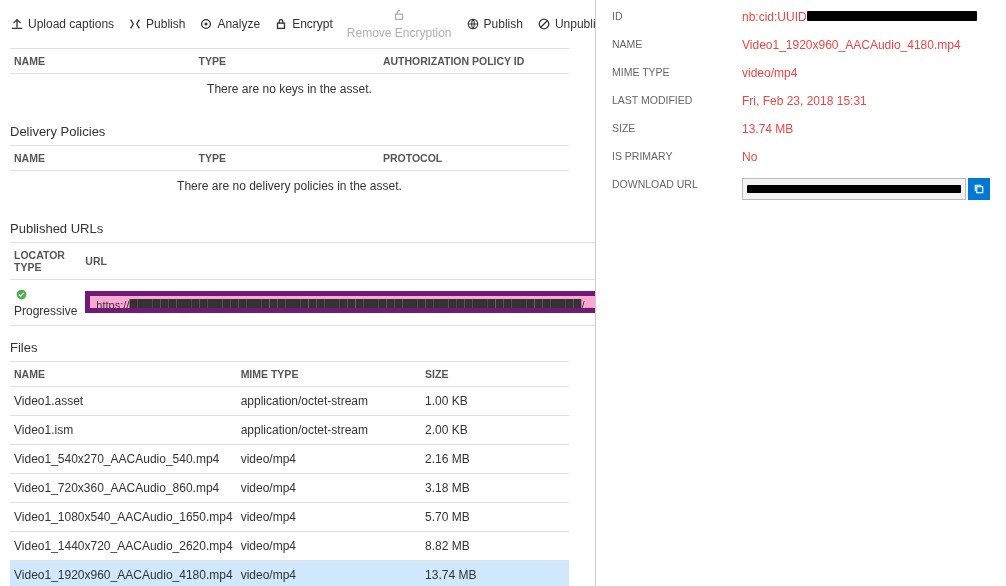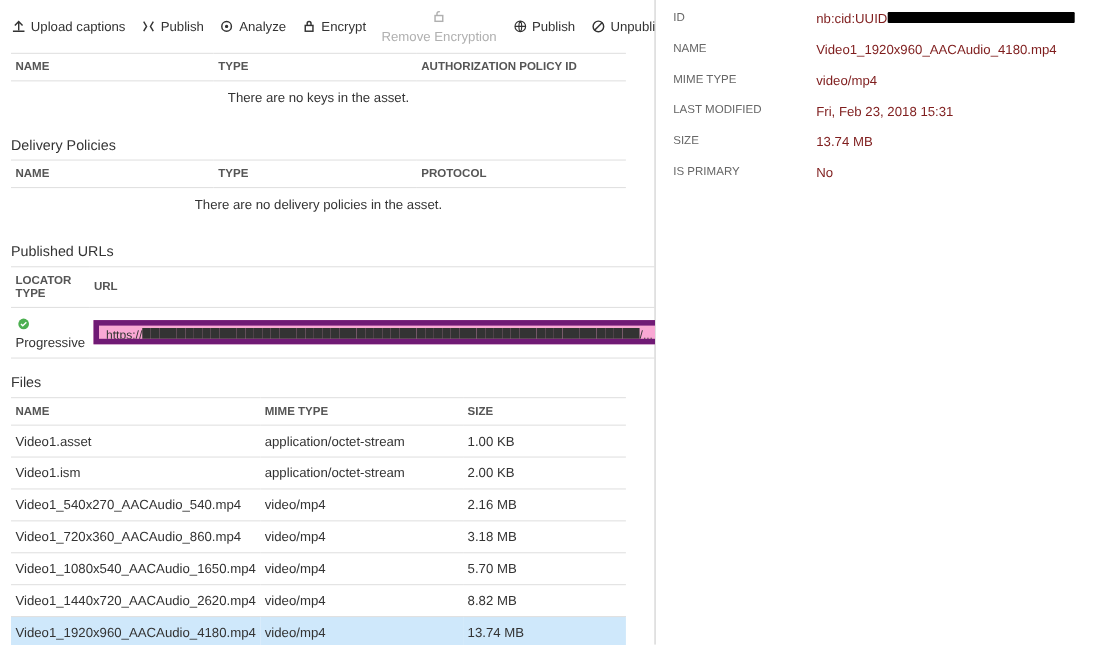--- a/index.html
+++ b/index.html
@@ -120,21 +120,21 @@
   }
   .detail-label {
     width: 130px;
     font-size: 10.5px;
     font-weight: 400;
     color: #666;
     text-transform: uppercase;
   }
   .detail-value {
     flex: 1;
-    color: #7f1d1d;
+    color: #ef4444;
     word-break: break-all;
   }
   .redacted {
     background: #000;
     color: #000;
     border-radius: 1px;
     display: inline-block;
     height: 10px;
   }
   .dl-box {
@@ -350,13 +350,29 @@
     <div class="detail-value">Fri, Feb 23, 2018 15:31</div>
   </div>
   <div class="detail-row">
     <div class="detail-label">SIZE</div>
     <div class="detail-value">13.74 MB</div>
   </div>
   <div class="detail-row">
     <div class="detail-label">IS PRIMARY</div>
     <div class="detail-value">No</div>
   </div>
+  <div class="detail-row">
+    <div class="detail-label">DOWNLOAD URL</div>
+    <div class="detail-value">
+      <div class="dl-box">
+        <div class="dl-input">
+          <span class="redacted" style="width:100%; height:8px;"></span>
+        </div>
+        <button class="copy-btn">
+          <svg viewBox="0 0 16 16" width="12" height="12" fill="none" stroke="#fff" stroke-width="1.5">
+              <rect x="5" y="5" width="8" height="8"></rect>
+              <path d="M3 11V3h8"></path>
+            </svg>
+        </button>
+      </div>
+    </div>
+  </div>
 </div>
 
 </body></html>

